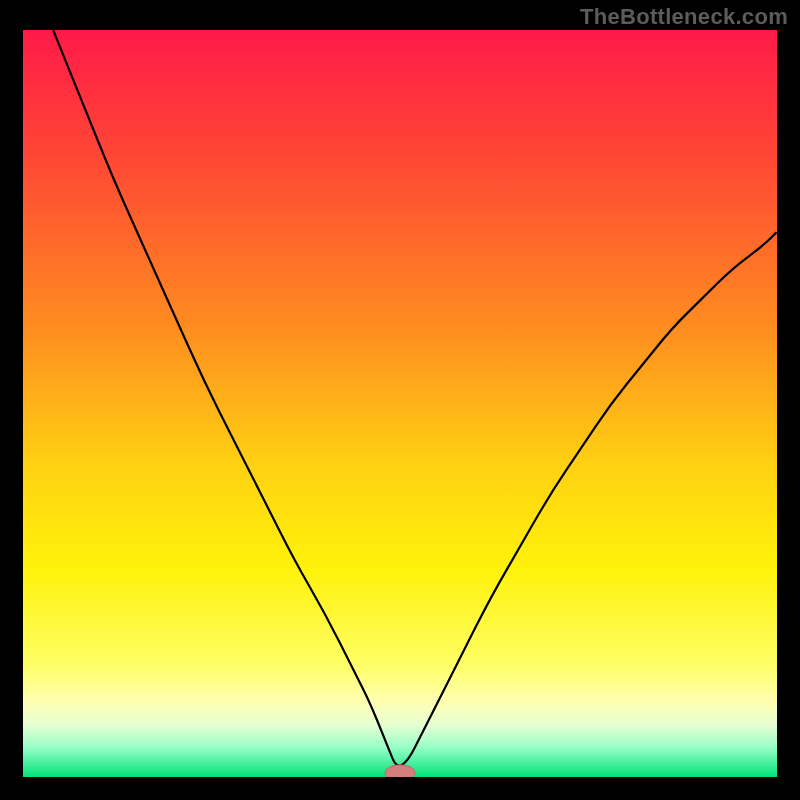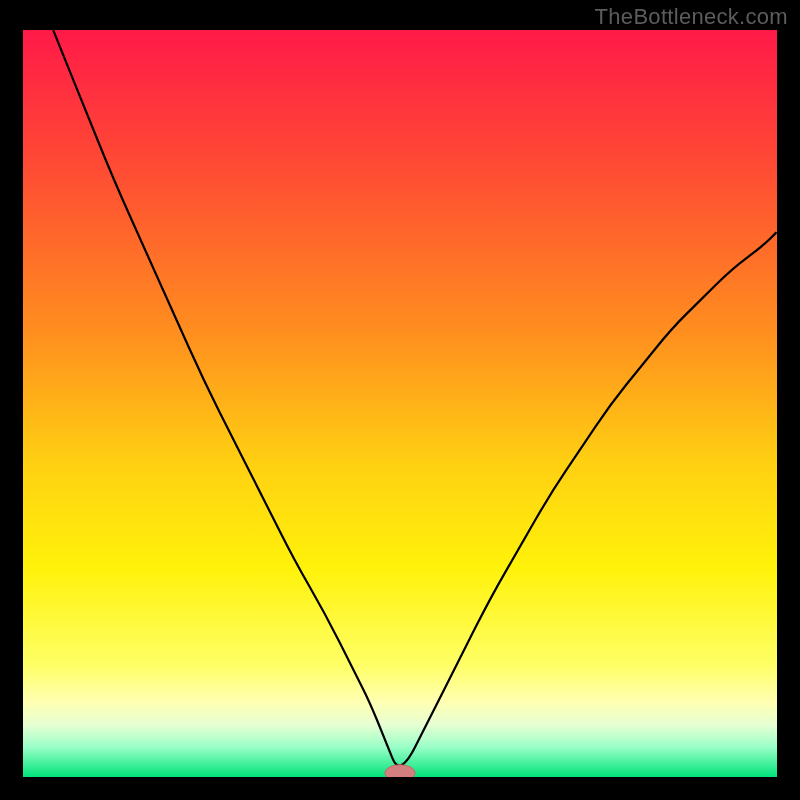--- a/index.html
+++ b/index.html
@@ -16,21 +16,21 @@
     width: 800px;
     height: 800px;
     background: #000;
   }
   .watermark {
     position: absolute;
     top: 4px;
     right: 12px;
     color: #5c5c5c;
     font-size: 22px;
-    font-weight: 400;
+    font-weight: 700;
     letter-spacing: 0.3px;
     user-select: none;
   }
   .plot-frame {
     position: absolute;
     left: 23px;
     top: 30px;
     width: 754px;
     height: 747px;
   }

